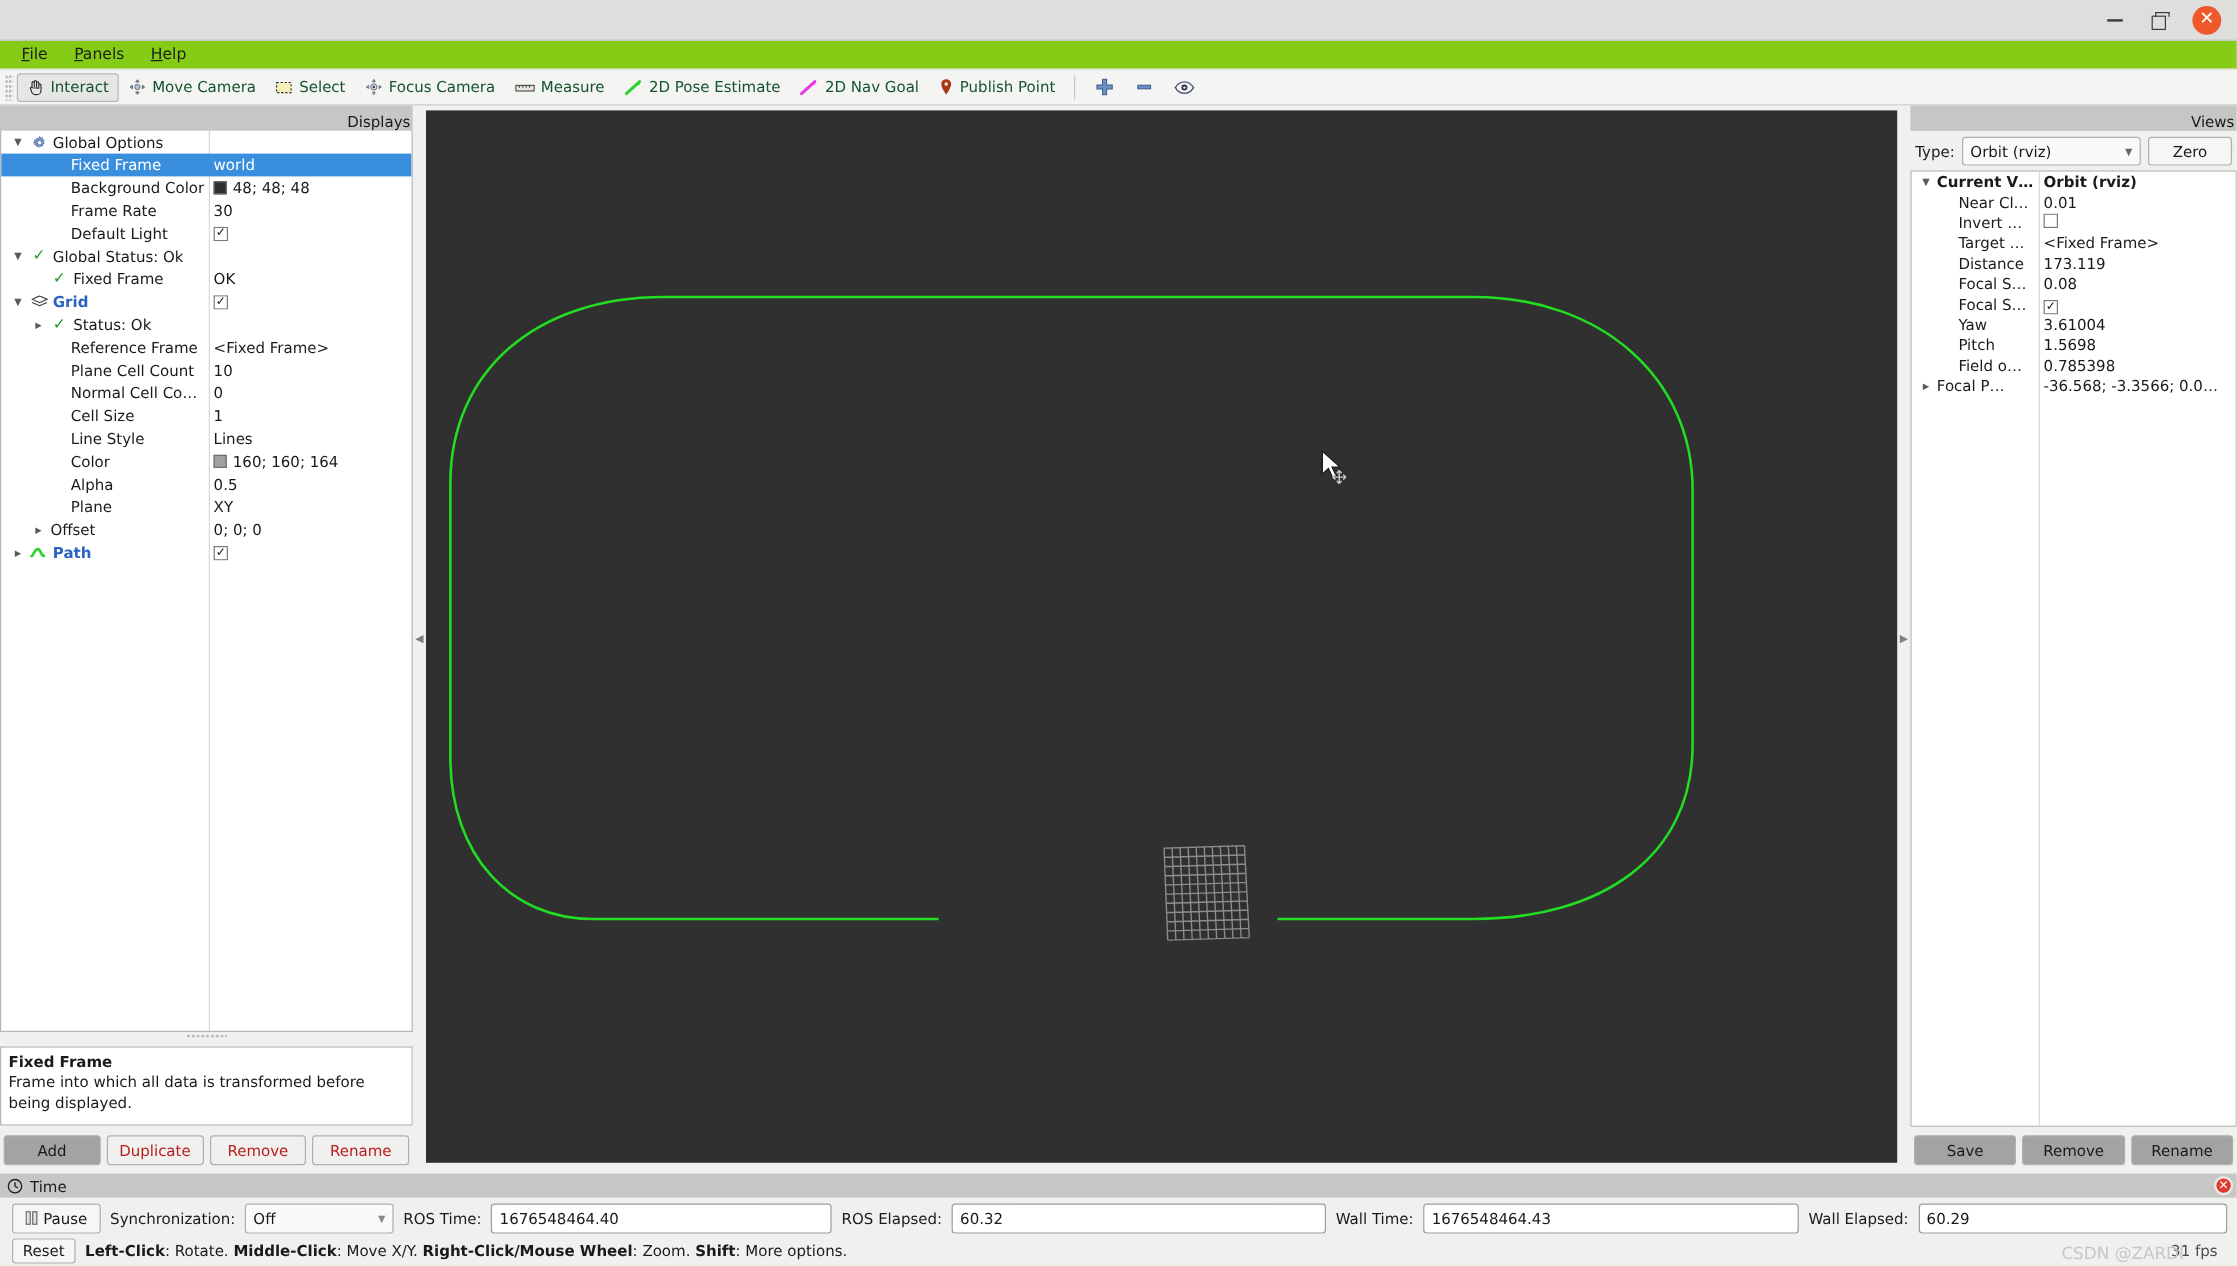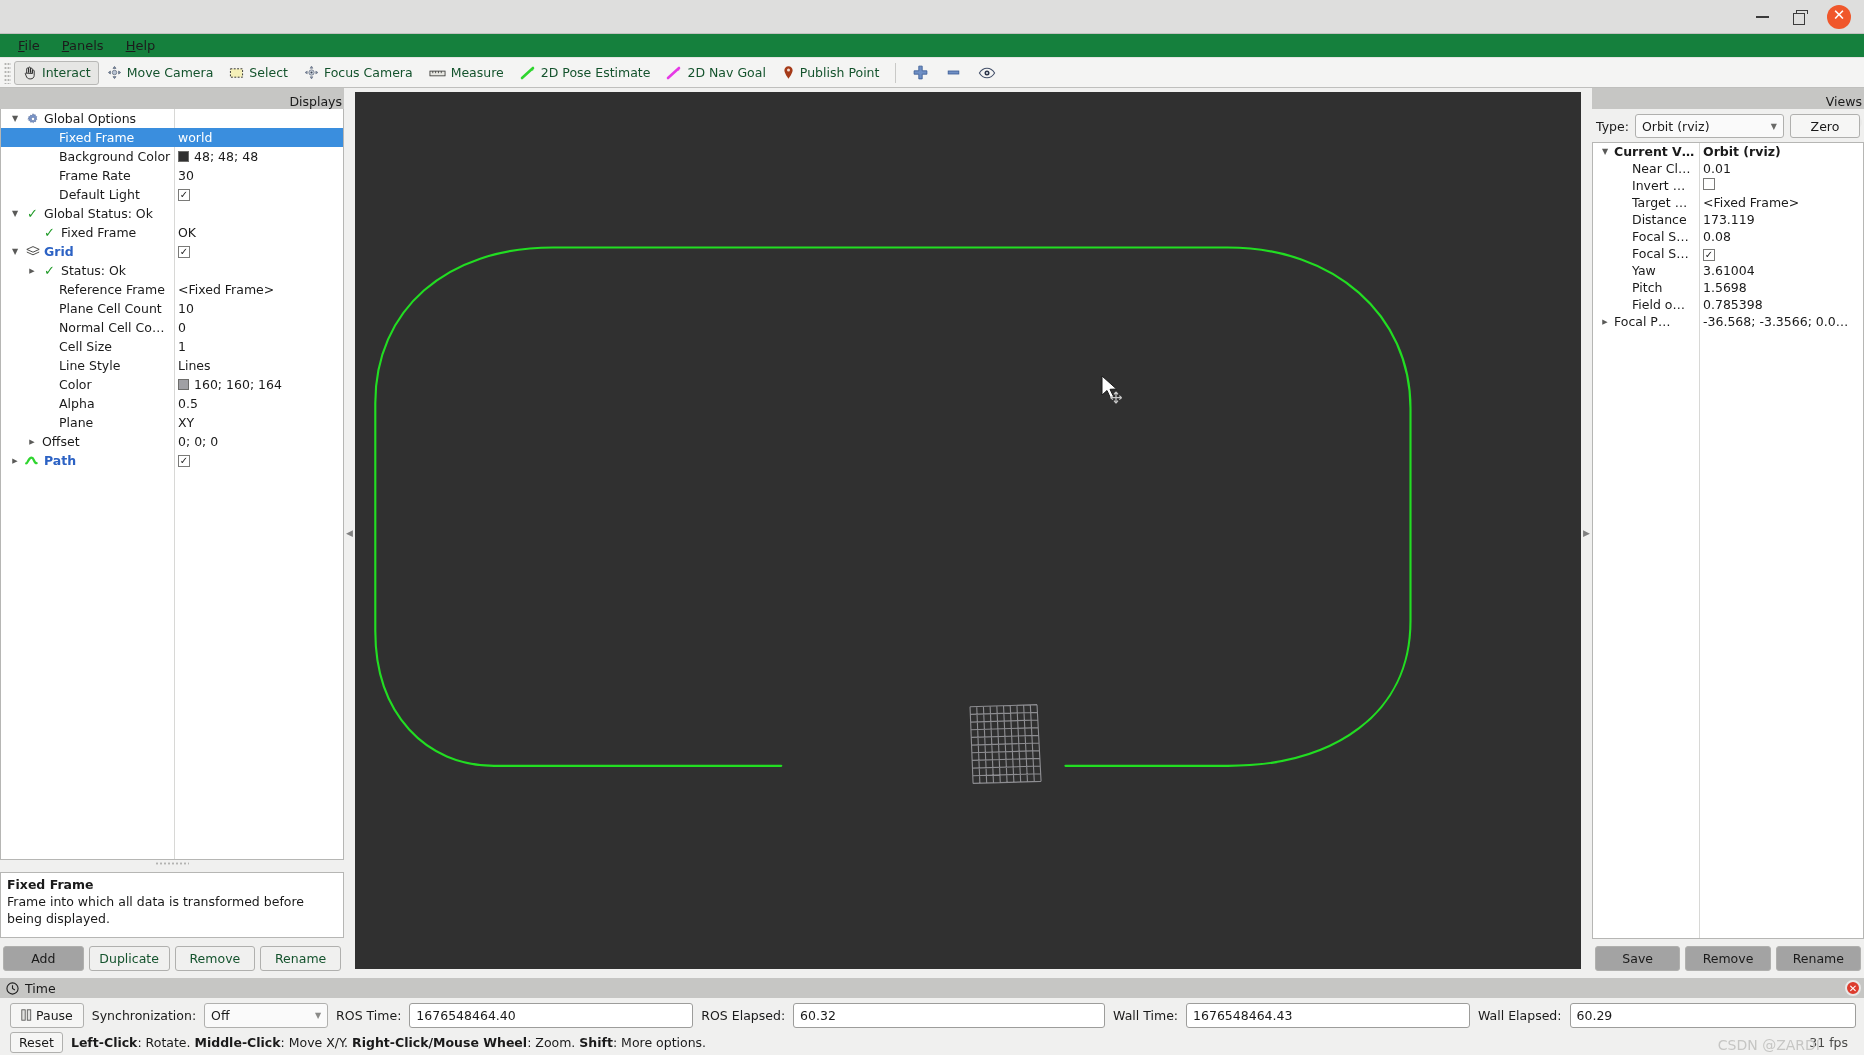--- a/index.html
+++ b/index.html
@@ -26,21 +26,21 @@
   .winbtn { width: 22px; height: 22px; display: flex; align-items: center; justify-content: center; color: #3b3b3b; }
   .wb-min::before { content:""; display:block; width:13px; height:2px; background:#3b3b3b; }
   .wb-max { position: relative; }
   .wb-max::before { content:""; position:absolute; width:10px; height:10px; border:1.6px solid #3b3b3b; left:4px; top:7px; }
   .wb-max::after { content:""; position:absolute; width:10px; height:3px; border:1.6px solid #3b3b3b; border-bottom:none; left:7px; top:4px; }
   .wb-close { width: 24px; height: 24px; border-radius: 50%; background: #f0572b; color: #fff; font-size: 15px; line-height: 1; }
   .wb-close span { transform: translateY(-1px); font-weight: 300; }
 
   
   .menubar {
-    height: 24px; background: #15803d; display: flex; align-items: center;
+    height: 24px; background: #84cc16; display: flex; align-items: center;
     padding-left: 8px; gap: 2px; flex: 0 0 24px; border-bottom: 1px solid #e4e4e2;
   }
   .menuitem { padding: 2px 10px; font-size: 13px; color: #1c1c1c; }
   .menuitem u { text-decoration: underline; }
 
   
   .toolbar {
     height: 30px; background: #f4f4f3; display: flex; align-items: center;
     flex: 0 0 30px; border-bottom: 1px solid #bfbfbd; padding-left: 4px;
   }
@@ -94,21 +94,21 @@
   .helpbox {
     margin: 5px 0 0 0; height: 66px; background: #fff; border: 1px solid #b6b6b4;
     padding: 4px 6px; font-size: 12.5px; line-height: 1.35;
   }
   .helpbox b { font-weight: bold; }
   .btnrow { display: flex; gap: 5px; padding: 8px 3px 7px 3px; }
   .qbtn {
     flex: 1 1 0; height: 25px; background: #a3a3a3; border: 1px solid #b0b0ae; border-radius: 3px;
     font-size: 12.5px; display: flex; align-items: center; justify-content: center; color: #1a1a1a;
   }
-  .qbtn.disabled { color: #14532d; background: #f0f0ef; }
+  .qbtn.disabled { color: #b91c1c; background: #f0f0ef; }
   .splitdots { height: 7px; display:flex; align-items:center; justify-content:center; }
   .splitdots::before { content:""; width: 34px; height: 3px;
     background-image: radial-gradient(circle, #b3b3b1 1px, transparent 1.2px); background-size: 4px 3px; }
 
   
   .centercol { flex: 1 1 auto; display: flex; min-width: 0; }
   .vhandle { width: 11px; background: #f0f0ef; display: flex; align-items: center; justify-content: center; }
   .vhandle span { font-size: 9px; color: #808080; }
   .viewport { flex: 1 1 auto; background: #303030; position: relative; overflow: hidden; margin: 4px 0 2px 0; }
   .viewbottom { height: 7px; background:#f0f0ef; }
@@ -706,21 +706,21 @@
       <div class="tfield" style="width:284px;">
         <span>1676548464.40</span>
       </div>
 
       <span class="lbl2">ROS Elapsed:</span>
       <div class="tfield" style="width:312px;">
         <span>60.32</span>
       </div>
 
       <span class="lbl2">Wall Time:</span>
-      <div class="tfield" style="width:284px;">
+      <div class="tfield" style="width:313px;">
         <span>1676548464.43</span>
       </div>
 
       <span class="lbl2">Wall Elapsed:</span>
       <div class="tfield" style="flex:1 1 auto; min-width:60px;">
         <span>60.29</span>
       </div>
     </div>
 
     <div class="statusrow">

